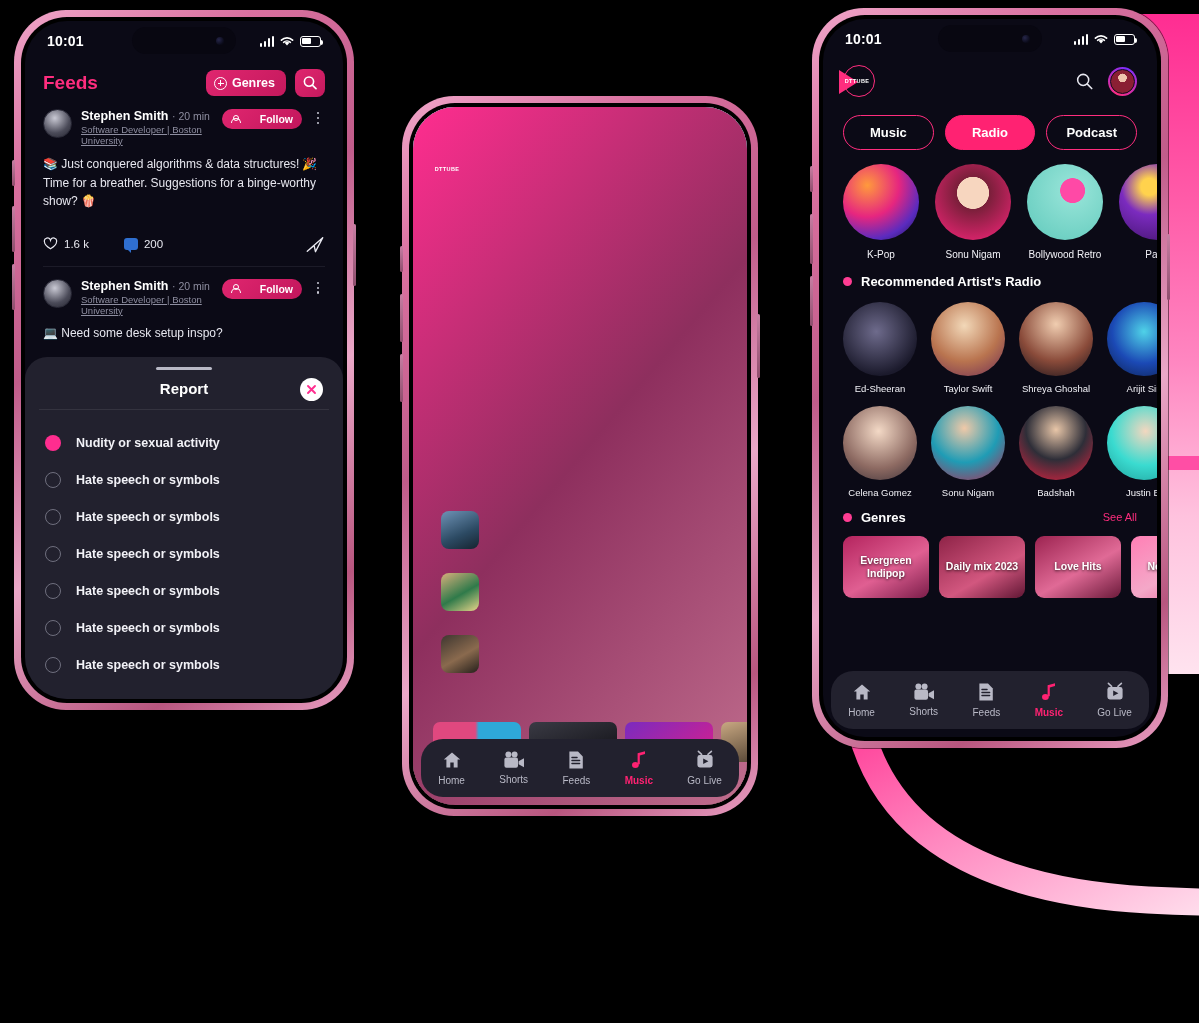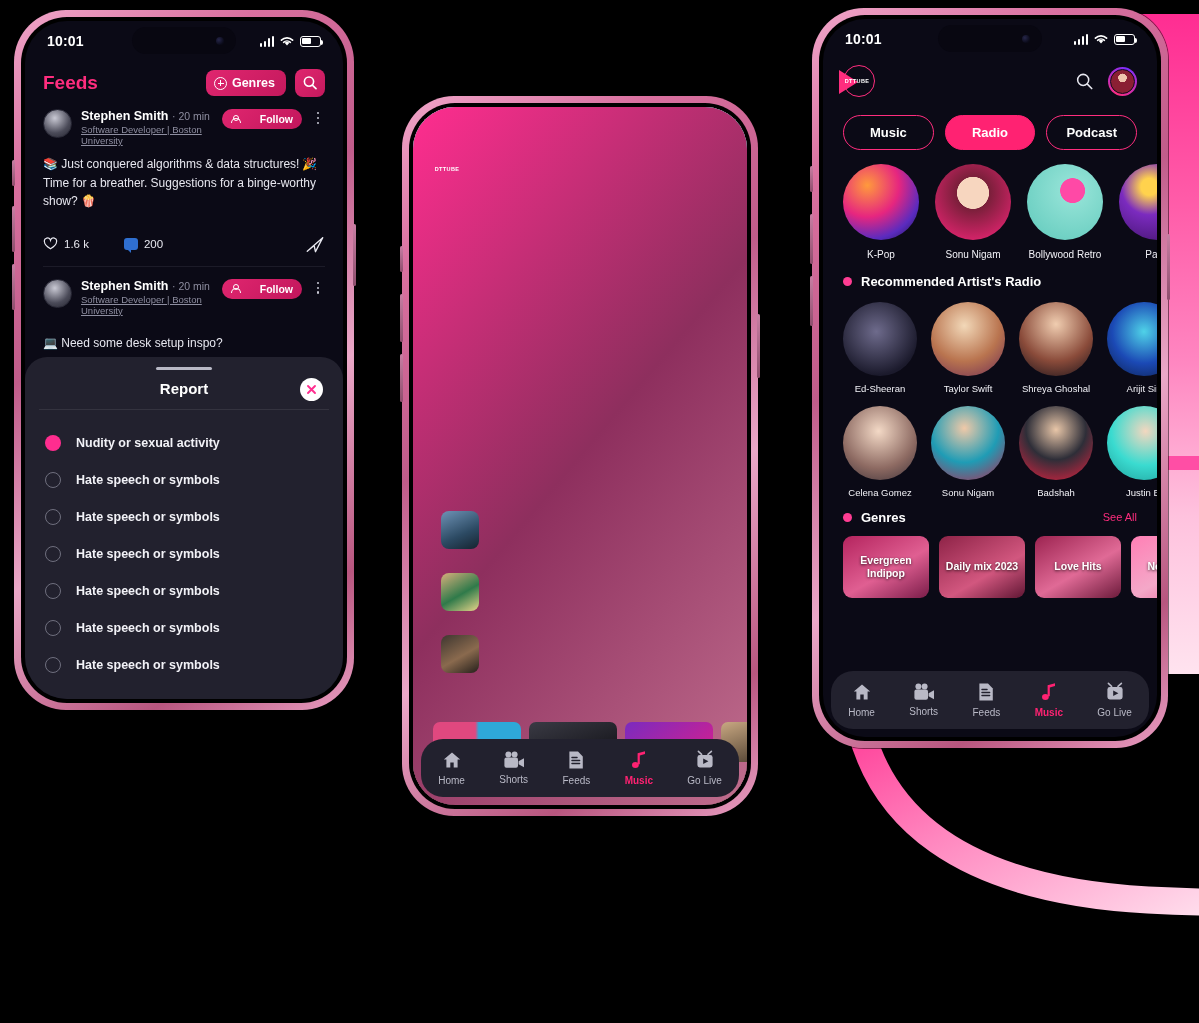--- a/index.html
+++ b/index.html
@@ -358,21 +358,21 @@
             <button class="btn-follow">
               <span class="ic-person"></span>
               <span>Follow</span>
             </button>
             <div class="kebab">
                 <span></span>
                 <span></span>
                 <span></span>
               </div>
           </div>
-          <div class="post-text" style="margin-top:18px">💻 Need some desk setup inspo?</div>
+          <div class="post-text" style="margin-top:8px">💻 Need some desk setup inspo?</div>
         </div>
 
         <div class="sheet">
           <div class="sheet-grip"></div>
           <div class="sheet-top">
             <div class="sheet-title">Report</div>
             <button class="btn-close">
               <svg width="13" height="13" viewBox="0 0 13 13">
                 <path d="M3 3 L10 10 M10 3 L3 10" stroke="#ff2d8f" stroke-width="1.9" stroke-linecap="round"></path>
               </svg>

